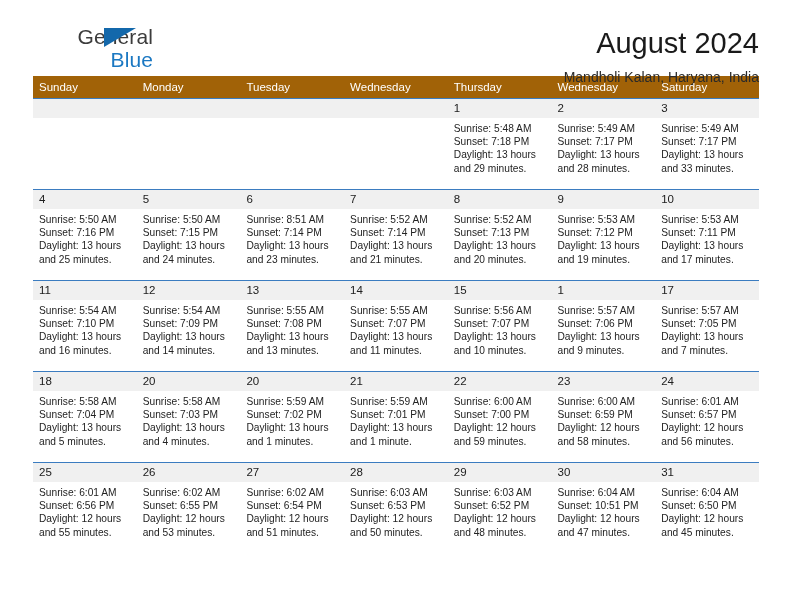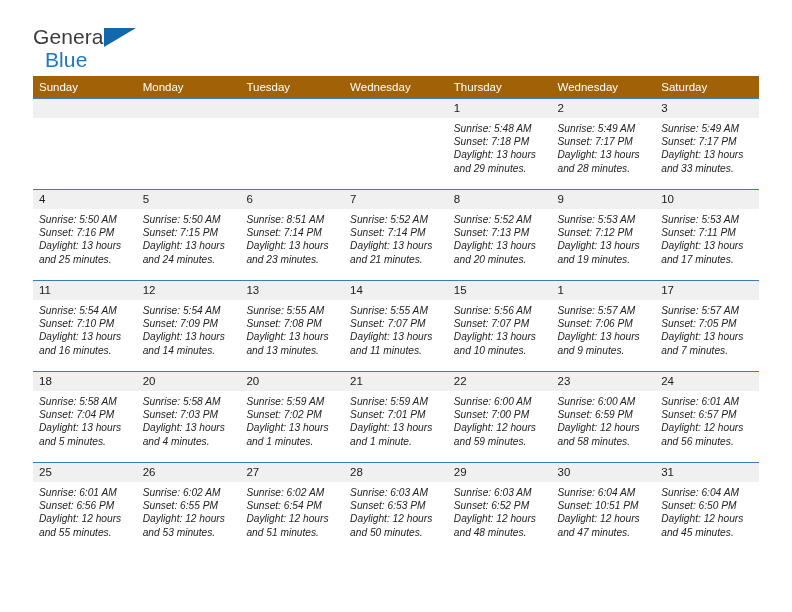--- a/index.html
+++ b/index.html
@@ -30,20 +30,21 @@
     justify-content: space-between;
     height: 76px;
     padding-top: 26px;
   }
 
   .brand {
     position: relative;
     width: 120px;
     height: 52px;
     line-height: 1;
+    text-align: right;
   }
   .brand-general {
     font-size: 21px;
     color: #3c3c3c;
     letter-spacing: 0.1px;
     display: block;
   }
   .brand-blue {
     font-size: 21px;
     color: #1b78c2;
@@ -117,39 +118,42 @@
     padding: 3px 0 4px 6px;
     height: 19px;
     line-height: 12px;
   }
 
   .info {
     padding: 4px 5px 0 6px;
     font-size: 10.2px;
     line-height: 13.2px;
     color: #232323;
-    font-style: italic;
   }
   .info span { display: block; white-space: nowrap; }
 
   td.empty .daynum { background: #f0f0f0; }
 </style>
 </head>
 <body>
 
 <div class="page">
 
   <div class="header">
 
     <div class="brand">
       <span class="brand-general">General</span>
       <span class="brand-flag"></span>
       <span class="brand-blue">Blue</span>
     </div>
 
+    <div class="titles">
+      <h1 class="cal-title">August 2024</h1>
+      <h2 class="cal-subtitle">Mandholi Kalan, Haryana, India</h2>
+    </div>
 
   </div>
 
   <table class="calendar">
     <thead>
       <tr class="dow-row">
         <th>Sunday</th>
         <th>Monday</th>
         <th>Tuesday</th>
         <th>Wednesday</th>

